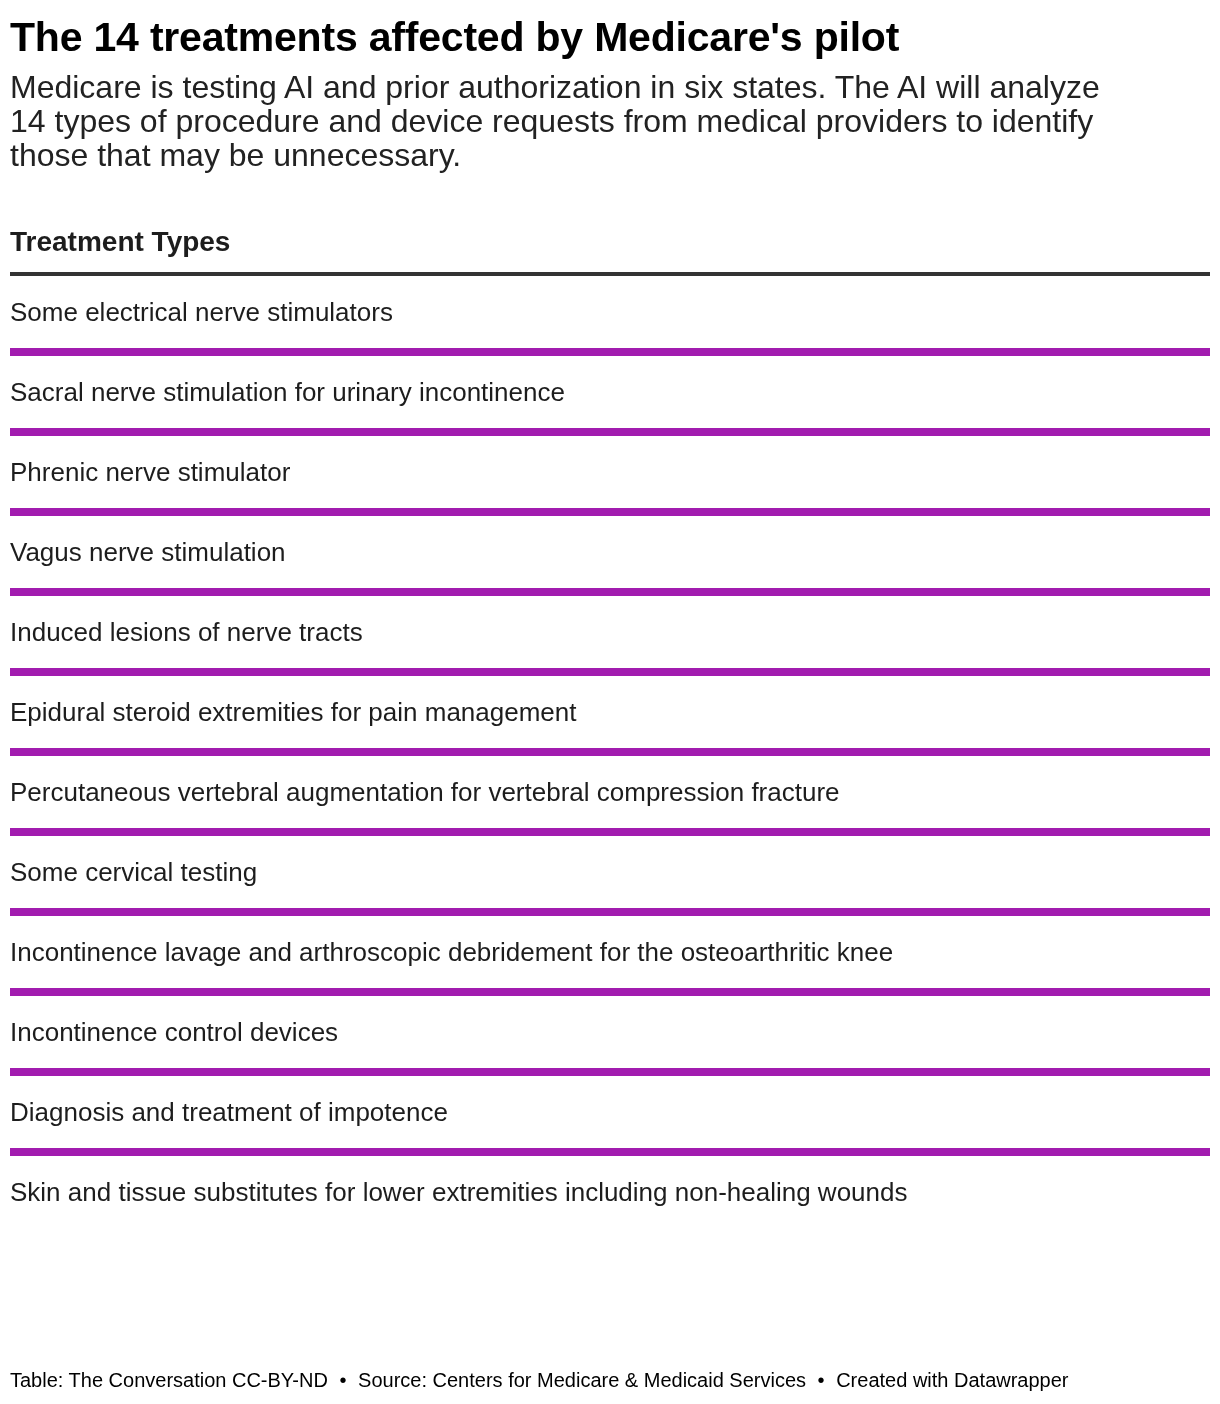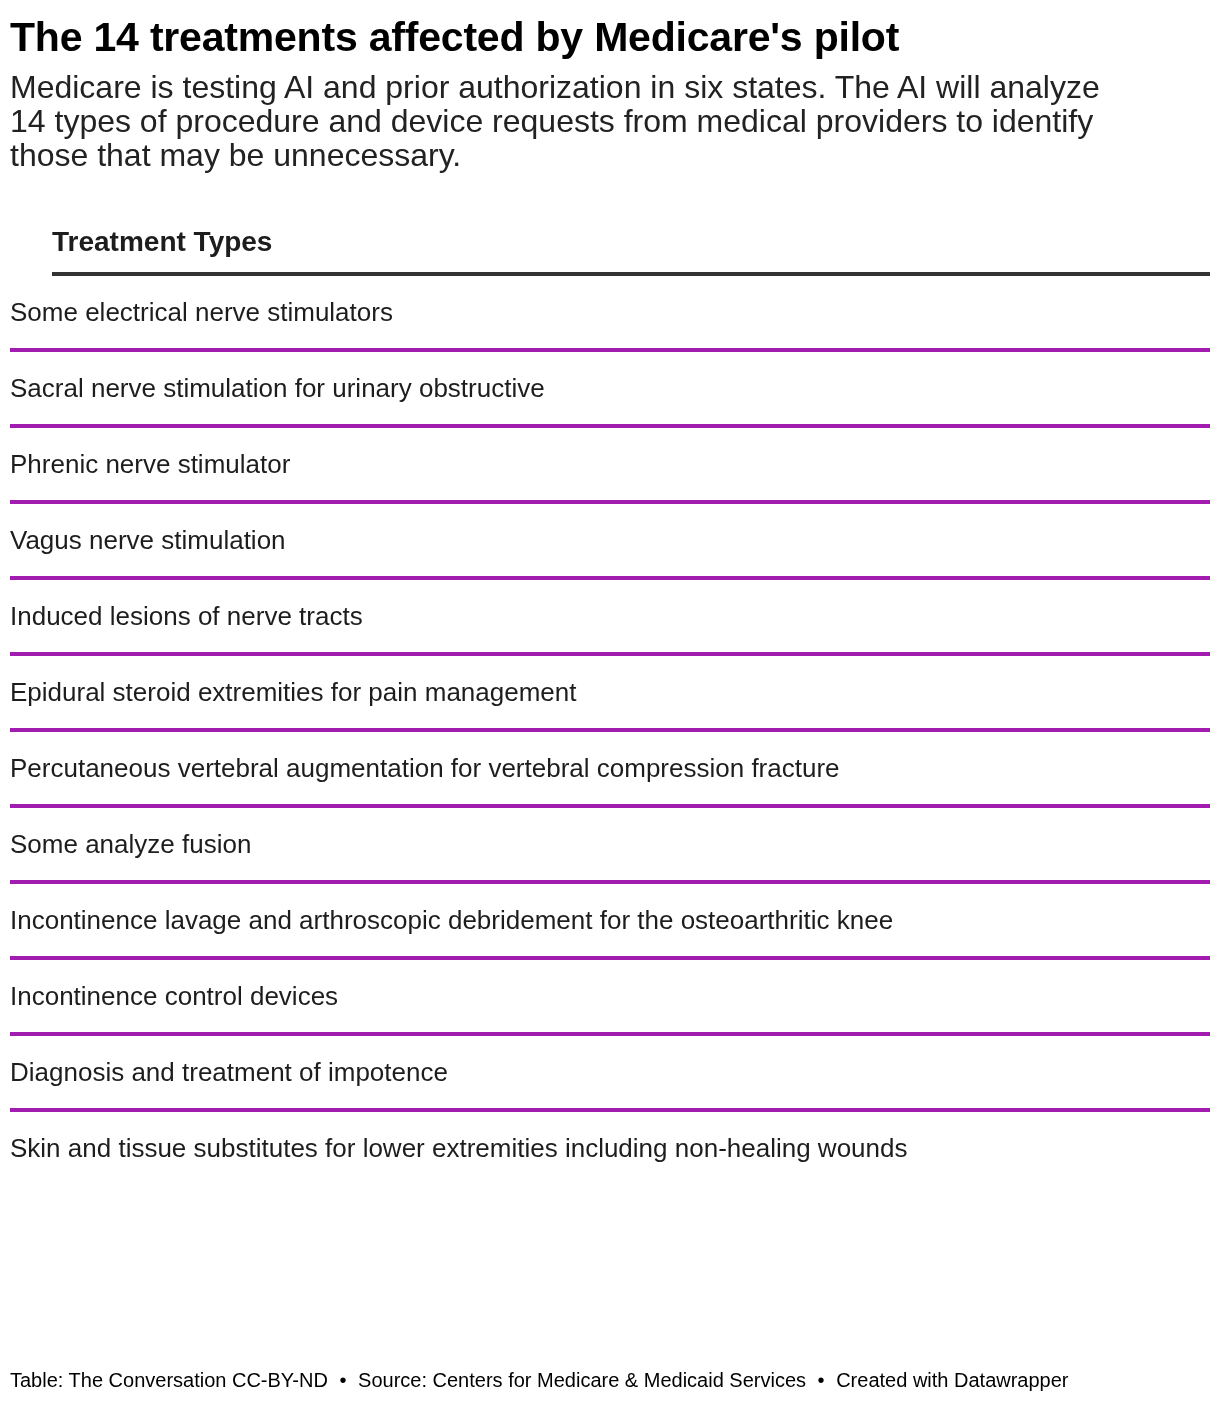--- a/index.html
+++ b/index.html
@@ -26,32 +26,31 @@
       line-height: 34px;
       color: #222222;
       width: 1120px;
     }
     .table { margin-top: 52px; width: 1200px; }
     .thead {
       height: 48px;
       border-bottom: 4px solid #333333;
       display: flex;
       align-items: flex-start;
-      margin-left: 42px;
     }
     .th {
       font-size: 28px;
       font-weight: bold;
       color: #1d1d1d;
       line-height: 36px;
       padding-top: 0;
     }
     .row {
       height: 72px;
-      border-bottom: 4px solid #a21caf;
+      border-bottom: 8px solid #a21caf;
       display: flex;
       align-items: center;
     }
     .row:last-child { border-bottom: none; }
     .cell {
       font-size: 26px;
       line-height: 32px;
       color: #1d1d1d;
     }
     .footer {
@@ -74,39 +73,39 @@
 
   <div class="table">
     <div class="thead">
       <div class="th">Treatment Types</div>
     </div>
     <div id="tbody">
         <div class="row">
           <div class="cell">Some electrical nerve stimulators</div>
         </div>
         <div class="row">
-          <div class="cell">Sacral nerve stimulation for urinary obstructive</div>
+          <div class="cell">Sacral nerve stimulation for urinary incontinence</div>
         </div>
         <div class="row">
           <div class="cell">Phrenic nerve stimulator</div>
         </div>
         <div class="row">
           <div class="cell">Vagus nerve stimulation</div>
         </div>
         <div class="row">
           <div class="cell">Induced lesions of nerve tracts</div>
         </div>
         <div class="row">
           <div class="cell">Epidural steroid extremities for pain management</div>
         </div>
         <div class="row">
           <div class="cell">Percutaneous vertebral augmentation for vertebral compression fracture</div>
         </div>
         <div class="row">
-          <div class="cell">Some analyze fusion</div>
+          <div class="cell">Some cervical testing</div>
         </div>
         <div class="row">
           <div class="cell">Incontinence lavage and arthroscopic debridement for the osteoarthritic knee</div>
         </div>
         <div class="row">
           <div class="cell">Incontinence control devices</div>
         </div>
         <div class="row">
           <div class="cell">Diagnosis and treatment of impotence</div>
         </div>

